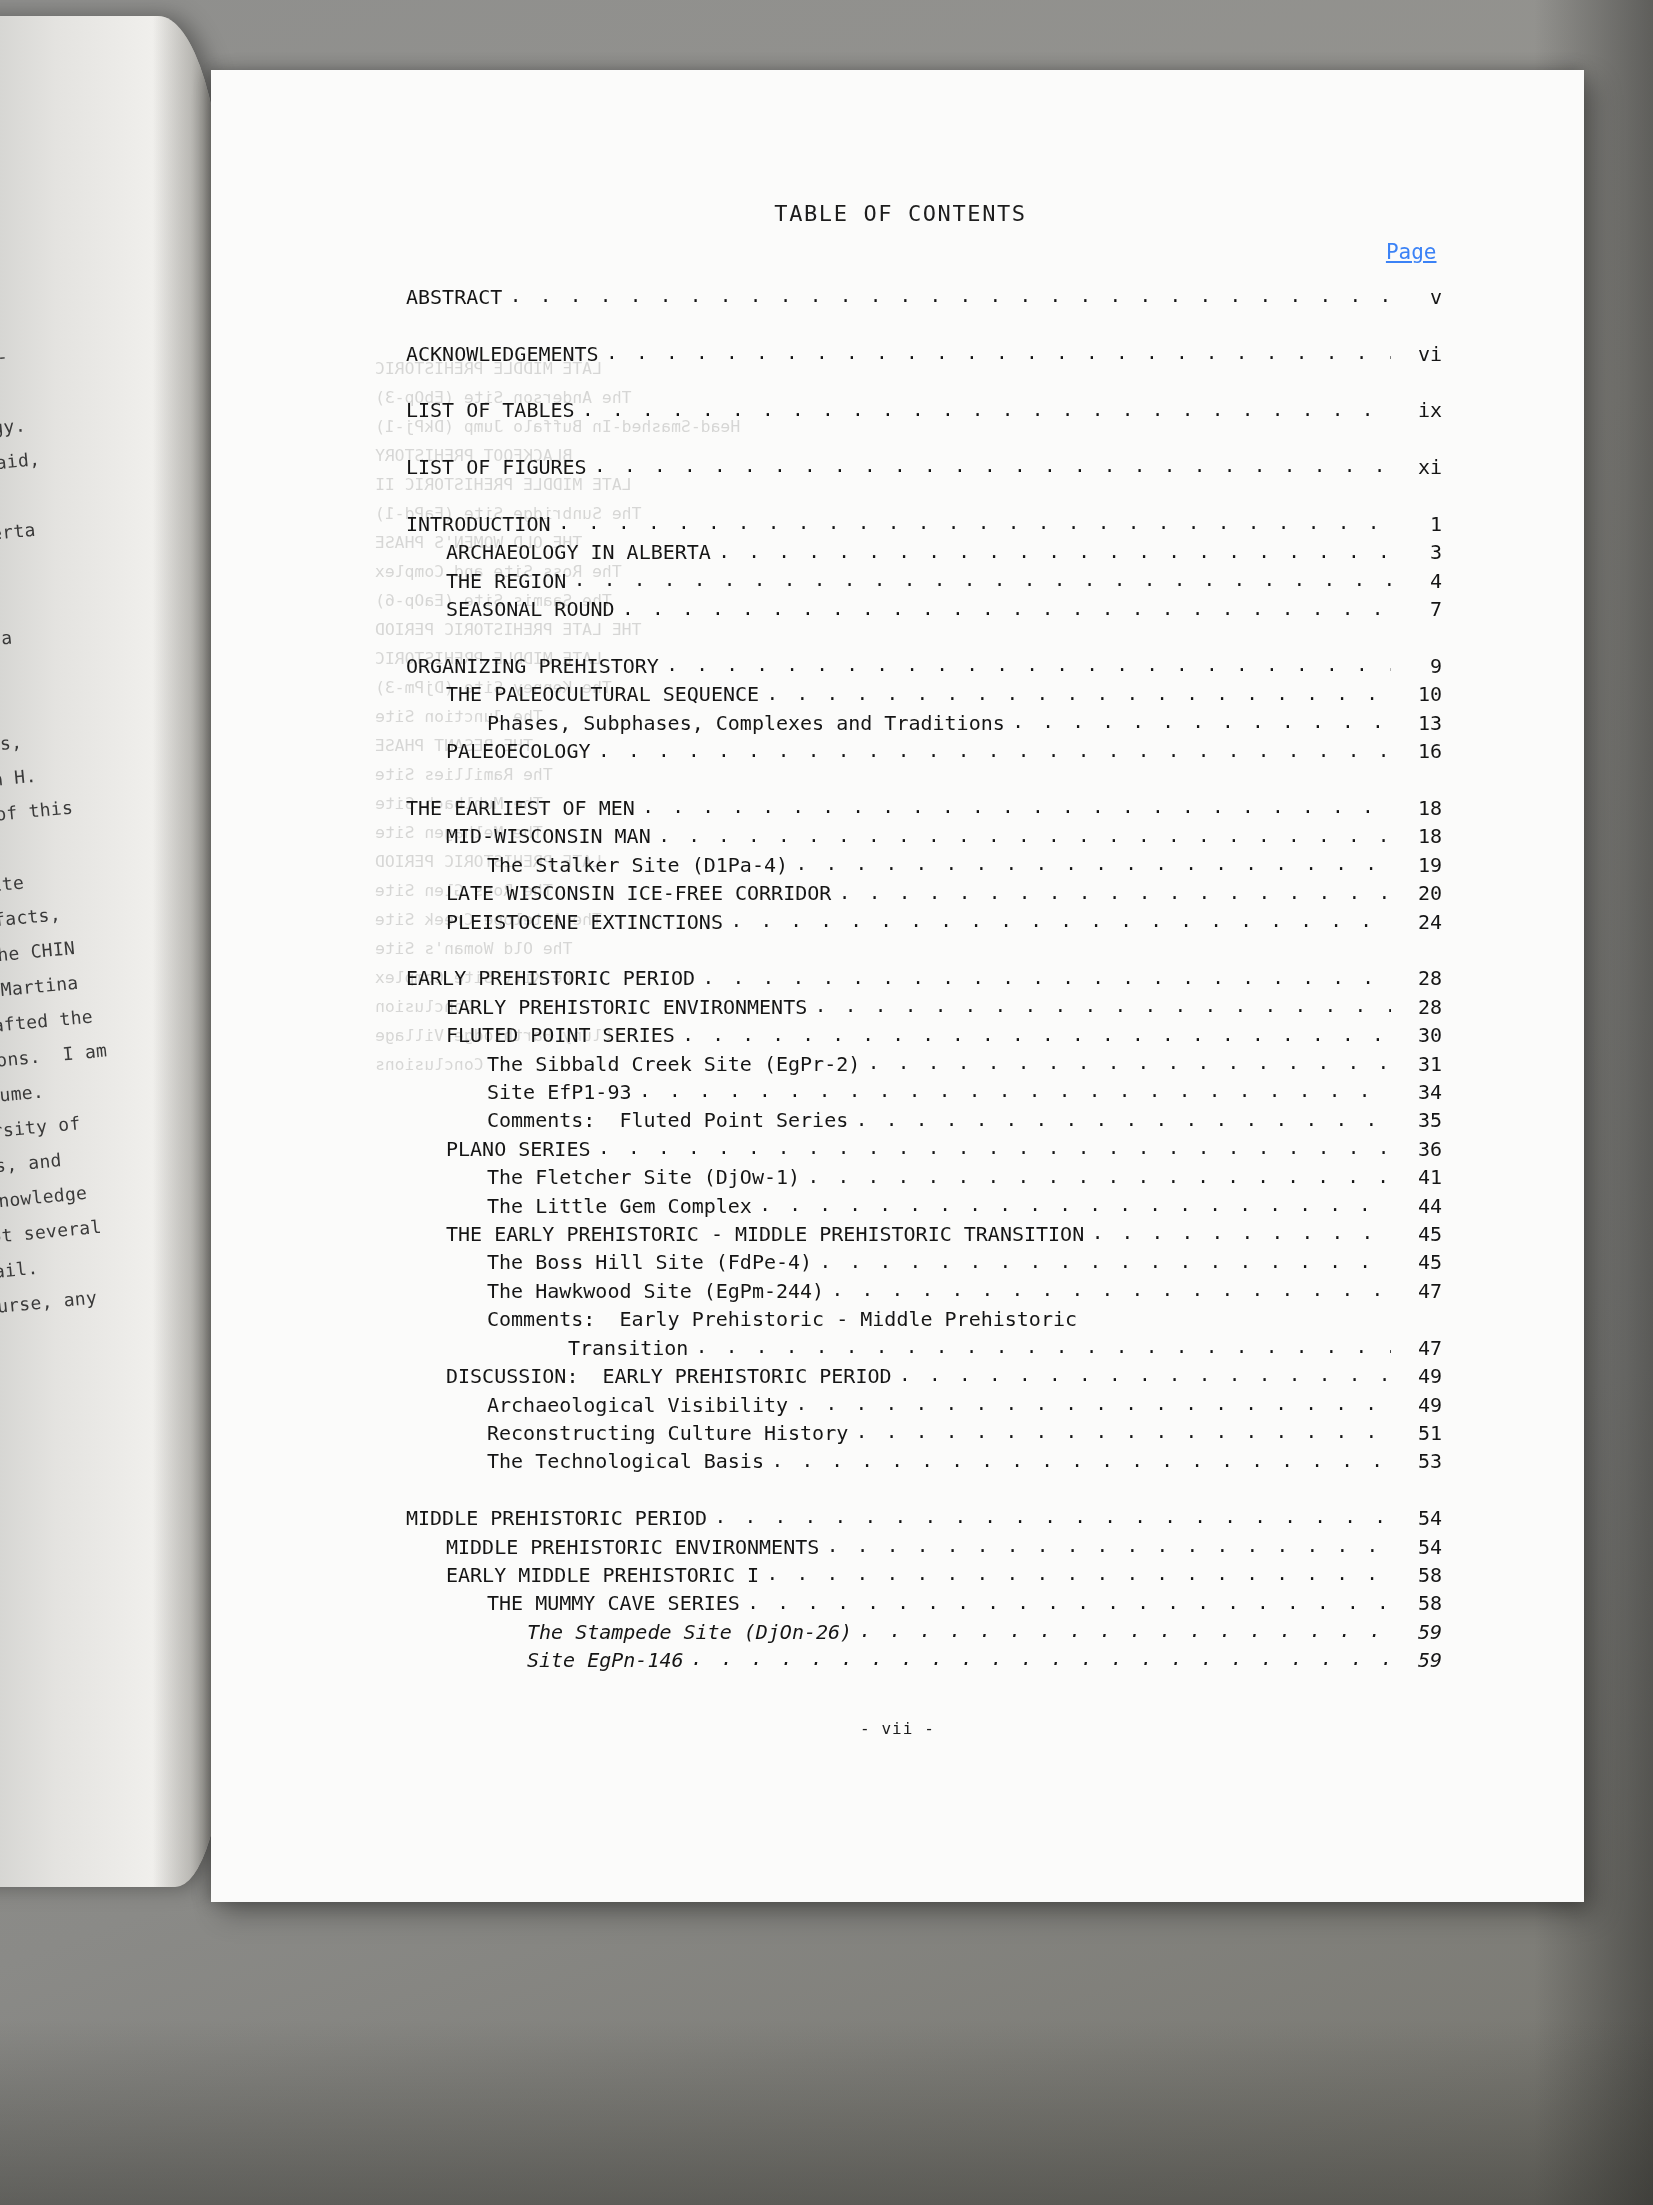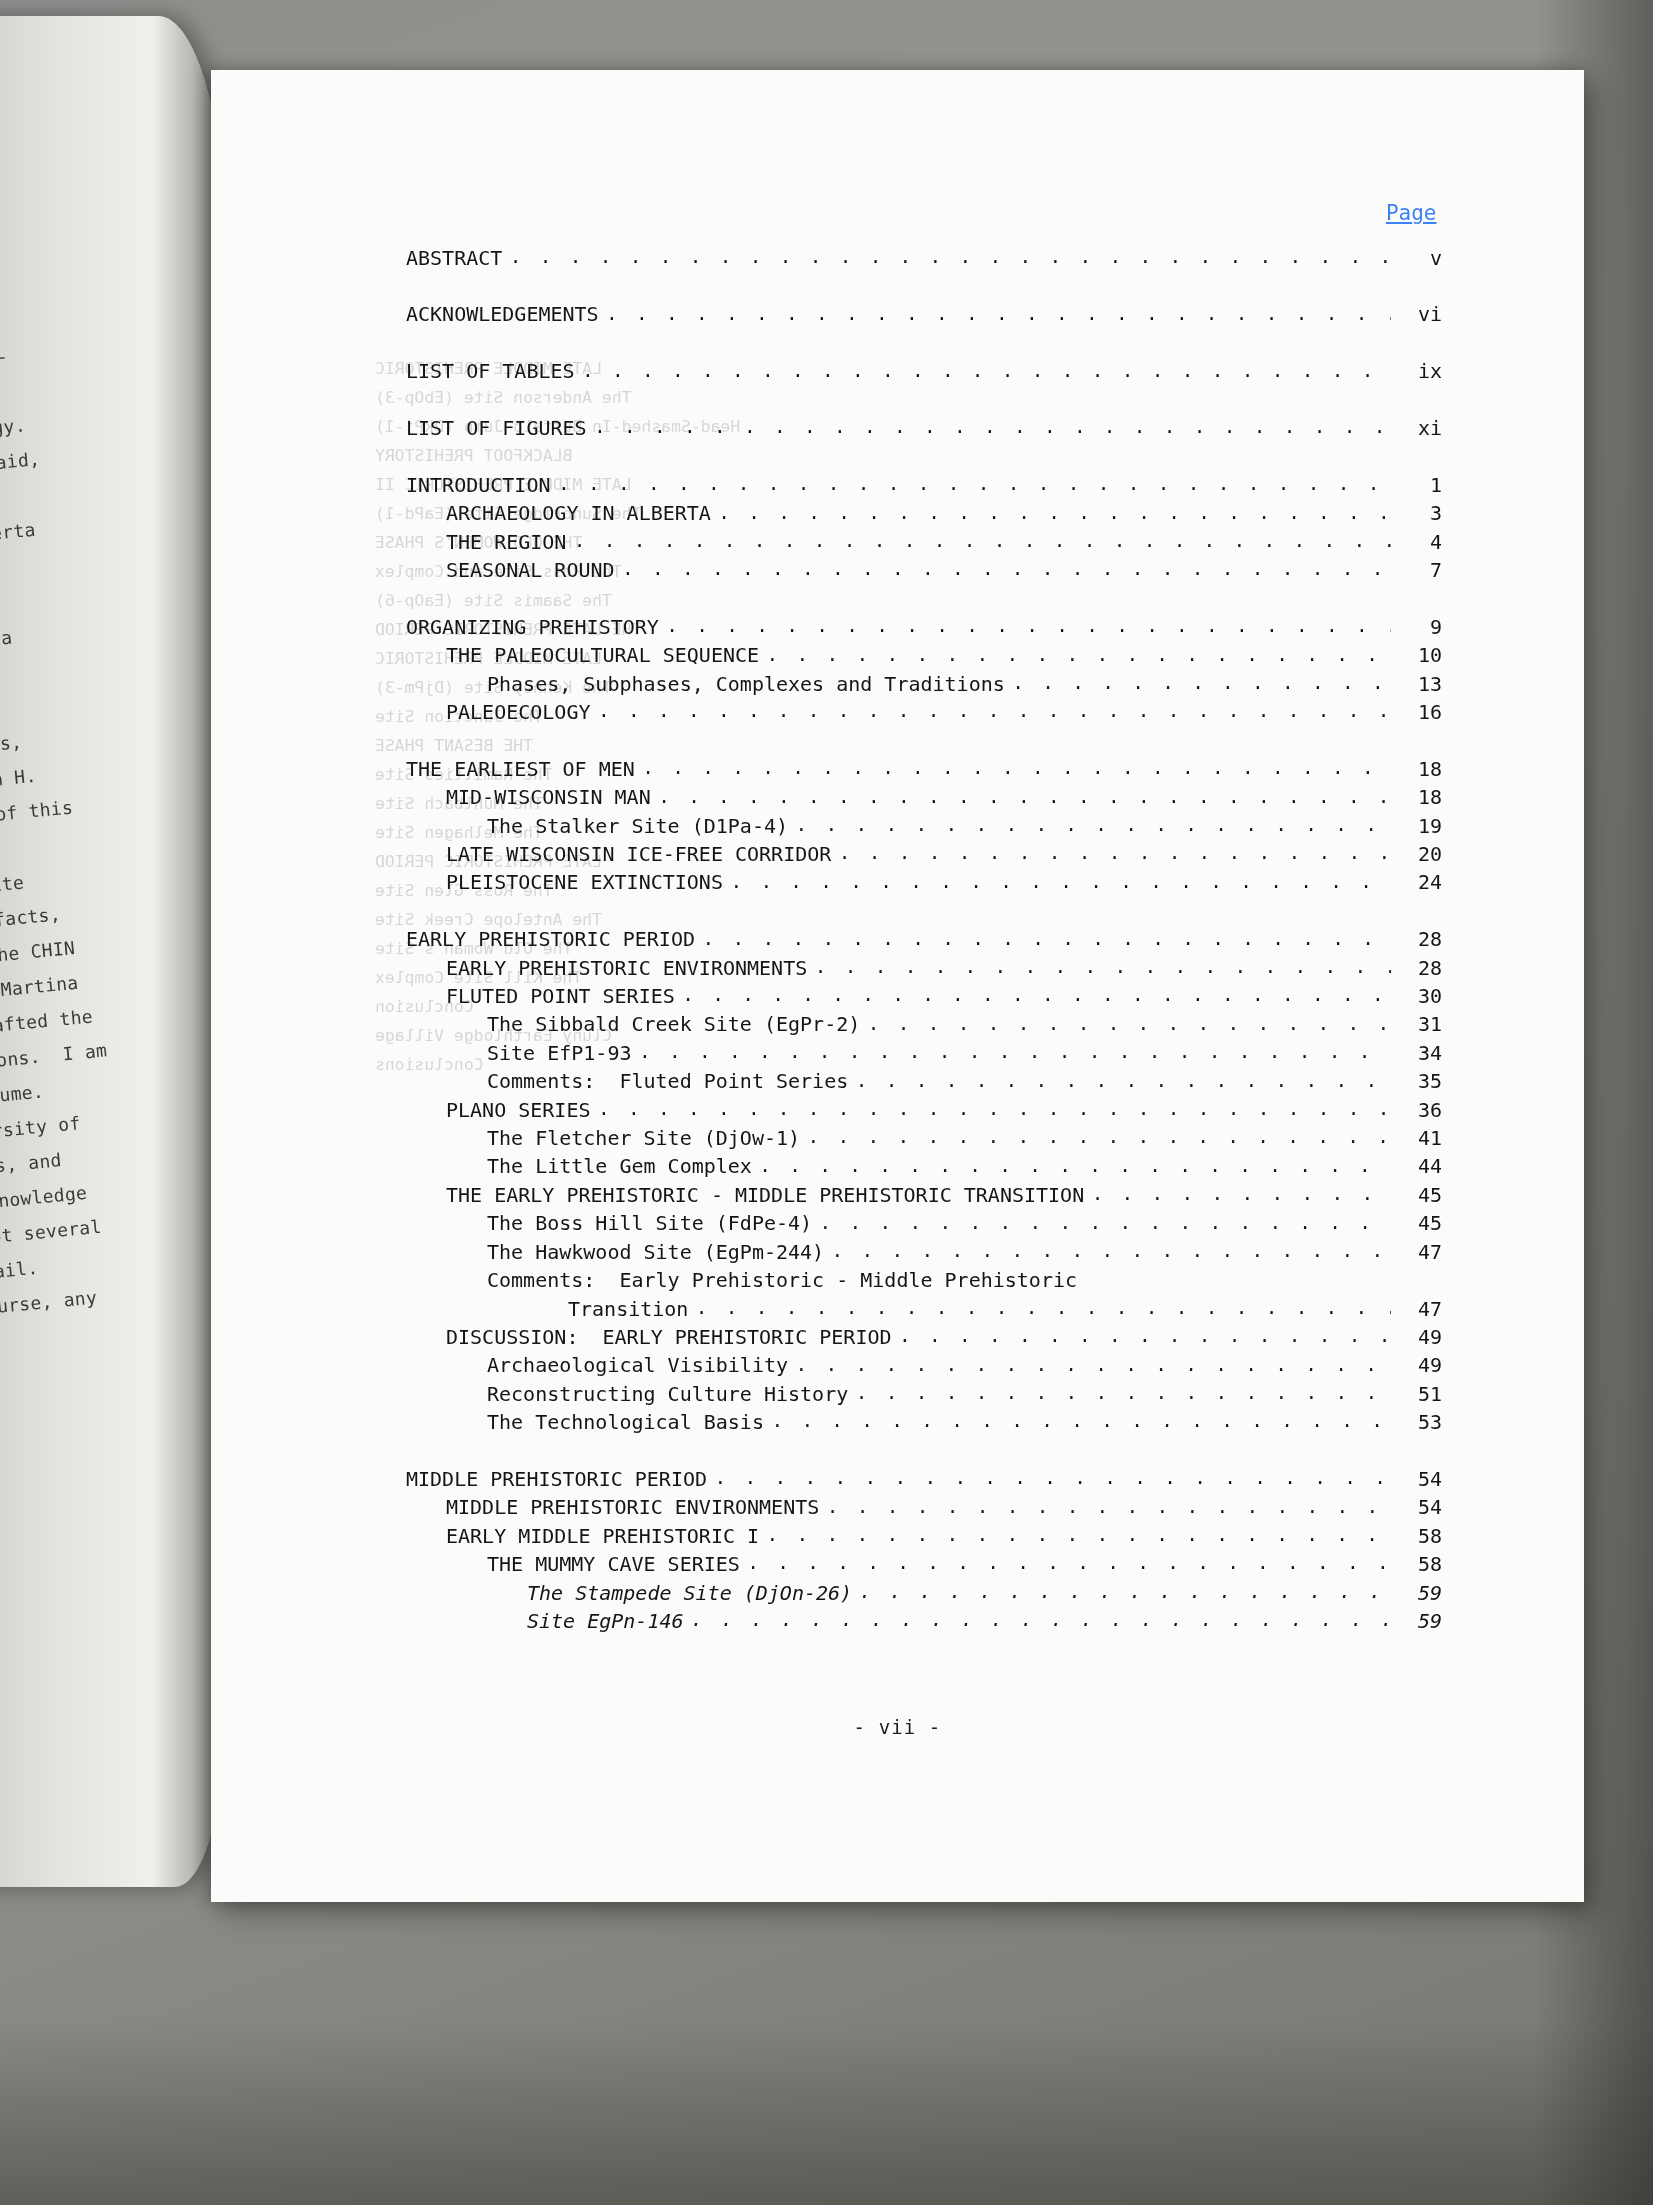--- a/index.html
+++ b/index.html
@@ -145,21 +145,21 @@
   .indent1 { padding-left: 40px; }
   .indent2 { padding-left: 81px; }
   .indent3 { padding-left: 121px; font-style: italic; }
   .cont { padding-left: 162px; }
 
   .folio {
     position: absolute;
     left: 0; right: 0;
     bottom: 164px;
     text-align: center;
-    font-size: 19px;
+    font-size: 16px;
     color: #1d1d1d;
     letter-spacing: 1.1px;
   }
 </style>
 </head>
 <body>
 
 <div class="desk"></div>
 <div class="desk-shadow-right"></div>
 <div class="desk-shadow-bottom"></div>
@@ -198,20 +198,21 @@
       <div>script several</div>
       <div> detail.</div>
       <div>f course, any</div>
     </div>
   <div class="curl"></div>
 </div>
 
 <div class="page">
   <div class="bleed"><div>LATE MIDDLE PREHISTORIC</div><div>The Anderson Site (EbOp-3)</div><div>Head-Smashed-In Buffalo Jump (DkPj-1)</div><div>BLACKFOOT PREHISTORY</div><div>LATE MIDDLE PREHISTORIC II</div><div>The Sunbridge Site (EaPd-1)</div><div>THE OLD WOMEN'S PHASE</div><div>The Ross Site and Complex</div><div>The Saamis Site (EaOp-6)</div><div>THE LATE PREHISTORIC PERIOD</div><div>LATE MIDDLE PREHISTORIC</div><div>The Kenney Site (DjPm-3)</div><div>The Junction Site</div><div>THE BESANT PHASE</div><div>The Ramillies Site</div><div>The Muhlbach Site</div><div>The Melhagen Site</div><div>LATE PREHISTORIC PERIOD</div><div>The Ross Glen Site</div><div>The Antelope Creek Site</div><div>The Old Woman's Site</div><div>The Kill Site Complex</div><div>Conclusion</div><div>Cluny Earthlodge Village</div><div>Conclusions</div></div>
   <div class="page-inner">
+    <div class="toc-title">TABLE OF CONTENTS</div>
     <div class="page-word">Page</div>
     <div class="toc">
         <div class="row"><span class="label">ABSTRACT</span><span class="dots">. . . . . . . . . . . . . . . . . . . . . . . . . . . . . . . . . . . . . . . . . . . . . . . . . . . . . . . . . . . . . . . . . . . . . . . . . . . . . . . . . . . . . . . . . . . . . . . . . . . . . . . . . . . . . . . . . . . . . . . . </span><span class="pg">v</span></div>
         <div class="gap"></div>
         <div class="row"><span class="label">ACKNOWLEDGEMENTS</span><span class="dots">. . . . . . . . . . . . . . . . . . . . . . . . . . . . . . . . . . . . . . . . . . . . . . . . . . . . . . . . . . . . . . . . . . . . . . . . . . . . . . . . . . . . . . . . . . . . . . . . . . . . . . . . . . . . . . . . . . . . . . . . </span><span class="pg">vi</span></div>
         <div class="gap"></div>
         <div class="row"><span class="label">LIST OF TABLES</span><span class="dots">. . . . . . . . . . . . . . . . . . . . . . . . . . . . . . . . . . . . . . . . . . . . . . . . . . . . . . . . . . . . . . . . . . . . . . . . . . . . . . . . . . . . . . . . . . . . . . . . . . . . . . . . . . . . . . . . . . . . . . . . </span><span class="pg">ix</span></div>
         <div class="gap"></div>
         <div class="row"><span class="label">LIST OF FIGURES</span><span class="dots">. . . . . . . . . . . . . . . . . . . . . . . . . . . . . . . . . . . . . . . . . . . . . . . . . . . . . . . . . . . . . . . . . . . . . . . . . . . . . . . . . . . . . . . . . . . . . . . . . . . . . . . . . . . . . . . . . . . . . . . . </span><span class="pg">xi</span></div>
         <div class="gap"></div>

